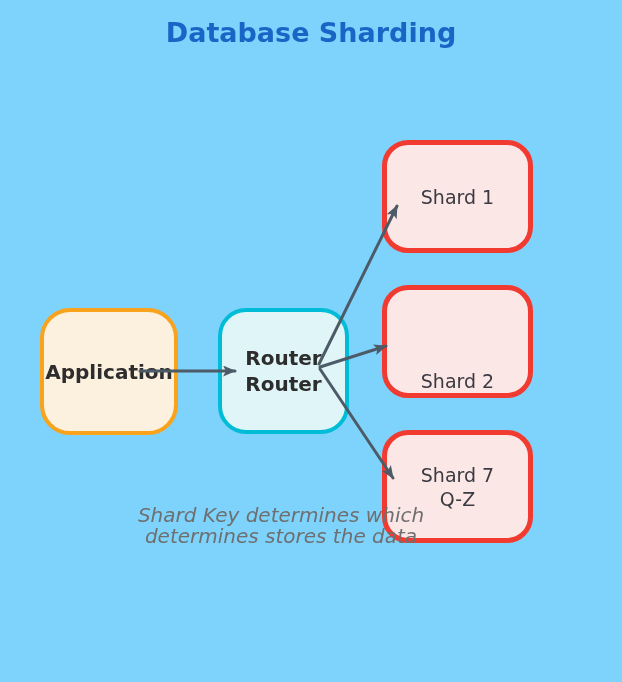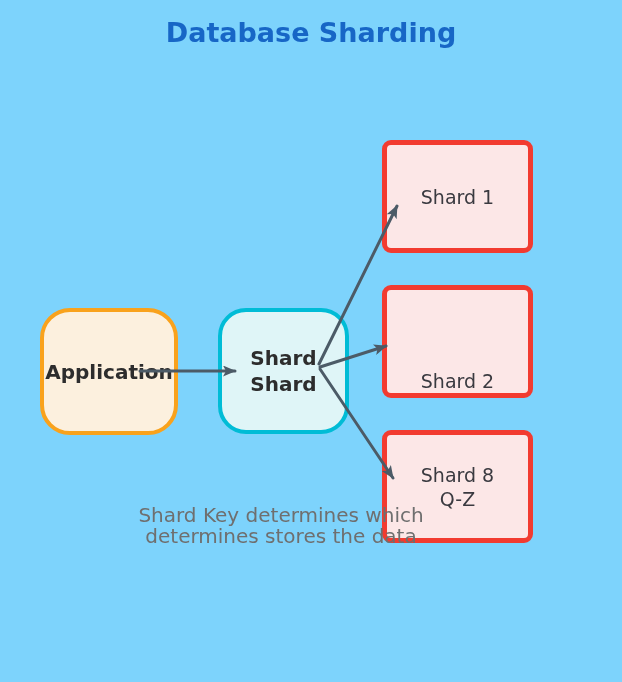--- a/index.html
+++ b/index.html
@@ -65,21 +65,21 @@
   .node-router .wrap-label {
     width: 96px;
     text-align: center;
   }
   .node-shard {
     left: 382px;
     width: 151px;
     height: 113px;
     border: 5px solid var(--shardBorder, #F23B30);
     background: var(--shardFill, #FCE7E7);
-    border-radius: 9px;
+    border-radius: 26px;
     font-size: 19px;
     line-height: 24px;
     color: var(--shardText, #3A3A40);
   }
   .node-shard-1 { top: 140px; }
   .node-shard-2 { top: 285px; align-items: flex-end; }
   .node-shard-3 { top: 430px; }
   .arrows-layer {
     position: absolute;
     left: 0;
@@ -98,55 +98,56 @@
     fill: var(--arrowColor, #4C5B67);
     stroke: none;
   }
   .caption {
     position: absolute;
     left: 100px;
     top: 505px;
     width: 362px;
     text-align: center;
     font-size: 20px;
+    font-style: italic;
     line-height: 21px;
     color: var(--captionText, #6F6F6F);
     z-index: 3;
   }
 </style>
 </head>
 <body>
 
 <div class="canvas">
 
   <div class="diagram-title">Database Sharding</div>
 
   <div class="node node-application">
     <span>Application</span>
   </div>
 
   <div class="node node-router">
-    <div class="wrap-label">Shard Shard</div>
+    <div class="wrap-label">Router Router</div>
   </div>
 
   <div class="node node-shard node-shard-1">
     <div>
       <div>Shard 1</div>
     </div>
   </div>
 
   <div class="node node-shard node-shard-2">
     <div>
       <div>Shard 2</div>
     </div>
   </div>
 
   <div class="node node-shard node-shard-3">
     <div>
-      <div>Shard 8</div>
+      <div>Shard 7</div>
       <div>Q-Z</div>
     </div>
   </div>
 
   <svg class="arrows-layer" viewBox="0 0 622 682" xmlns="http://www.w3.org/2000/svg">
     <defs>
       <marker id="arrow-head" markerUnits="userSpaceOnUse" markerWidth="14" markerHeight="11" refX="12" refY="5.5" orient="auto">
         <path d="M0,0 L13,5.5 L0,11 L3,5.5 Z"></path>
       </marker>
     </defs>

